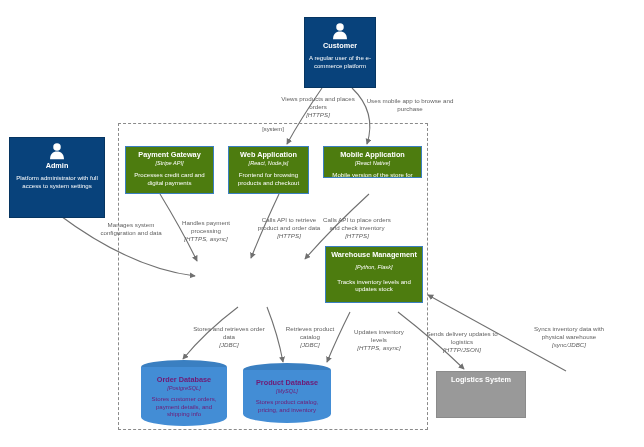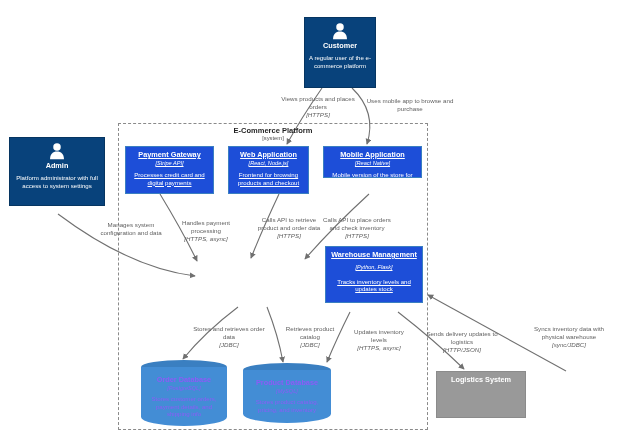--- a/index.html
+++ b/index.html
@@ -19,32 +19,32 @@
 
   
   .node { position:absolute; color:#ffffff; text-align:center; display:flex;
           flex-direction:column; align-items:center; justify-content:flex-start;
           padding:4px 3px 9px; }
   .node .title { font-size:7.3px; font-weight:bold; line-height:1.15; }
   .node .tech  { font-size:5.6px; font-style:italic; line-height:1.2; margin-top:1px; }
   .node .desc  { font-size:6.1px; line-height:1.25; margin-top:4px; }
 
   .person    { background:#08427b; border:1px solid #063561; }
-  .container { background:#1d4ed8; border:1px solid #3a7fc1;text-decoration:underline; }
+  .container { background:#4d7c0f; border:1px solid #3a7fc1; }
   .external  { background:#999999; border:1px solid #8b8b8b; }
 
   .person-icon { width:20px; height:18px; margin-bottom:2px; flex:none; }
 
   
   .cyl { position:absolute; }
   .cyl .cyl-top { position:absolute; left:0; right:0; top:0; height:14px;
                   background:#3a7fc1; border-radius:50%; }
   .cyl .cyl-body { position:absolute; left:0; right:0; top:7px; bottom:0;
                    background:#438dd5; border-radius:0 0 50% 50% / 0 0 9px 9px; }
-  .cyl .cyl-text { position:absolute; left:0; right:0; top:13px; color:#8b5cf6;
+  .cyl .cyl-text { position:absolute; left:0; right:0; top:13px; color:#701a75;
                    text-align:center; padding:2px 3px; }
   .cyl .title { font-size:7.3px; font-weight:bold; }
   .cyl .tech  { font-size:5.6px; font-style:italic; margin-top:1px; }
   .cyl .desc  { font-size:6.1px; line-height:1.25; margin-top:4px; }
 
   
   .elabel { position:absolute; transform:translateX(-50%); text-align:center;
             font-size:6.2px; color:#5f5f5f; line-height:1.25; }
   .elabel .tech { display:block; font-style:italic; }
 </style>
@@ -69,34 +69,33 @@
       <path d="M 238 307 Q 205 332 183 359" marker-end="url(#arw)"></path>
       <path d="M 267 307 Q 278 335 283 362" marker-end="url(#arw)"></path>
       <path d="M 350 312 Q 337 338 327 362" marker-end="url(#arw)"></path>
       <path d="M 398 312 Q 434 340 464 369" marker-end="url(#arw)"></path>
       <path d="M 566 371 Q 492 330 428 295" marker-end="url(#arw)"></path>
     </g>
   </svg>
 
   <div class="boundary"></div>
   <div class="boundary-label">
-    <span class="boundary-title">E-Commerce Platform</span>
     <span class="boundary-sub">[system]</span>
   </div>
 
   <div class="node person" style="left:304px; top:17px; width:72px; height:71px;">
     <svg class="person-icon" viewBox="0 0 24 22">
       <circle cx="12" cy="6" r="4.6" fill="#ffffff"></circle>
       <path d="M3.5 21 C3.5 14.5 7 11.5 12 11.5 C17 11.5 20.5 14.5 20.5 21 Z" fill="#ffffff"></path>
     </svg>
     <span class="title">Customer</span>
     <span class="desc">A regular user of the e-commerce platform</span>
   </div>
 
-  <div class="node person" style="left:9px; top:137px; width:96px; height:69px;">
+  <div class="node person" style="left:9px; top:137px; width:96px; height:81px;">
     <svg class="person-icon" viewBox="0 0 24 22">
       <circle cx="12" cy="6" r="4.6" fill="#ffffff"></circle>
       <path d="M3.5 21 C3.5 14.5 7 11.5 12 11.5 C17 11.5 20.5 14.5 20.5 21 Z" fill="#ffffff"></path>
     </svg>
     <span class="title">Admin</span>
     <span class="desc">Platform administrator with full access to system settings</span>
   </div>
 
   <div class="node container" style="left:125px; top:146px; width:89px; height:48px;">
     <span class="title">Payment Gateway</span>

